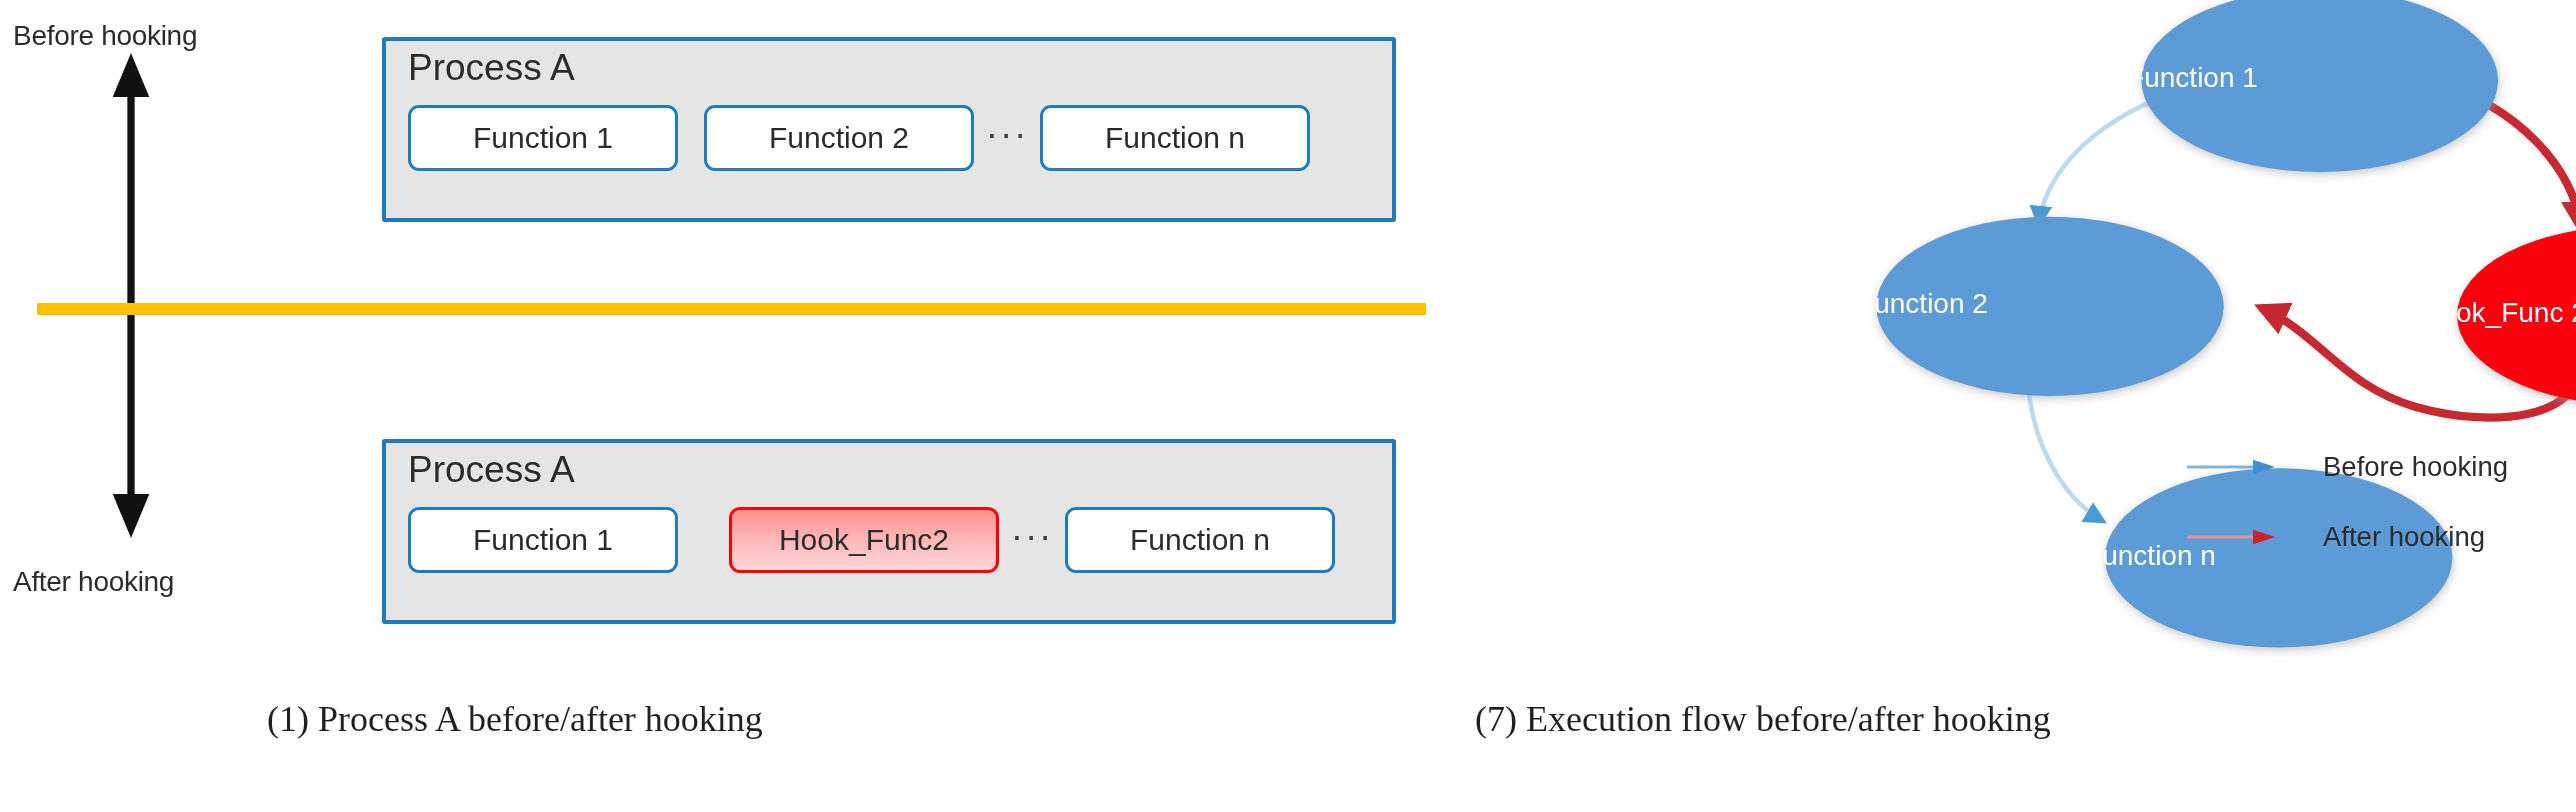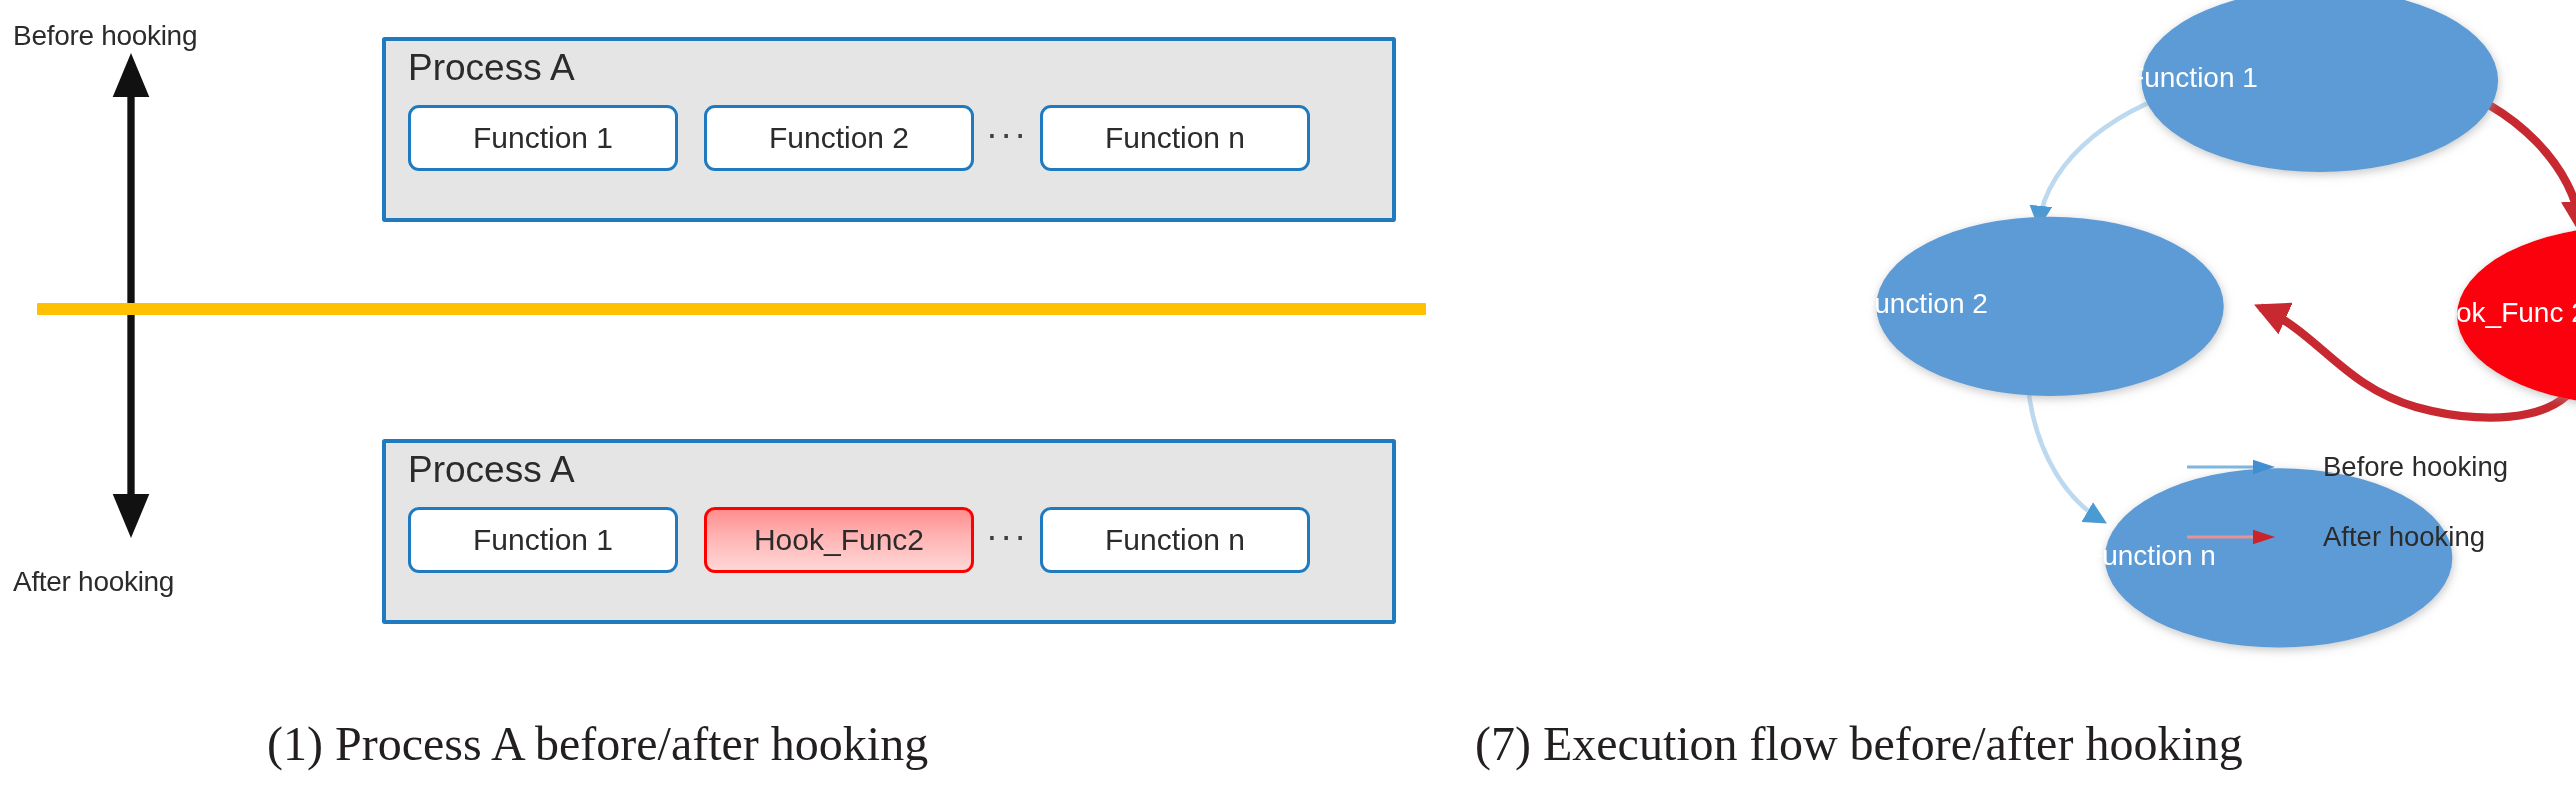--- a/index.html
+++ b/index.html
@@ -91,20 +91,21 @@
     color: #2b2b2b;
     white-space: nowrap;
     font-family: "Liberation Sans", sans-serif;
   }
   .func-box.w-normal { width: 270px; }
 
   .func-box.hook {
     border-color: #ff0000;
     background: linear-gradient(180deg, #ff8e8e 0%, #ffb4b4 45%, #ffd6d6 100%);
     width: 270px;
+    margin-left: 25px;
   }
 
   .ellipsis-dots {
     width: 66px;
     text-align: center;
     font-size: 37px;
     line-height: 18.3px;
     color: #3f3f3f;
     letter-spacing: 1.8px;
     font-family: "Liberation Sans", sans-serif;
@@ -143,24 +144,24 @@
     font-size: 27.5px;
     color: #2b2b2b;
     white-space: nowrap;
     font-family: "Liberation Sans", sans-serif;
   }
 
   
   .caption {
     position: absolute;
     font-family: "Liberation Serif", serif;
-    font-size: 48px;
+    font-size: 36px;
     color: #231f20;
     white-space: nowrap;
-    top: 716px;
+    top: 698px;
   }
   #caption-1 { left: 267px; }
   #caption-2 { left: 1475px; }
 </style>
 </head>
 <body>
 
 <div id="canvas">
 
   <div class="axis-label" id="axis-label-before">Before hooking</div>

